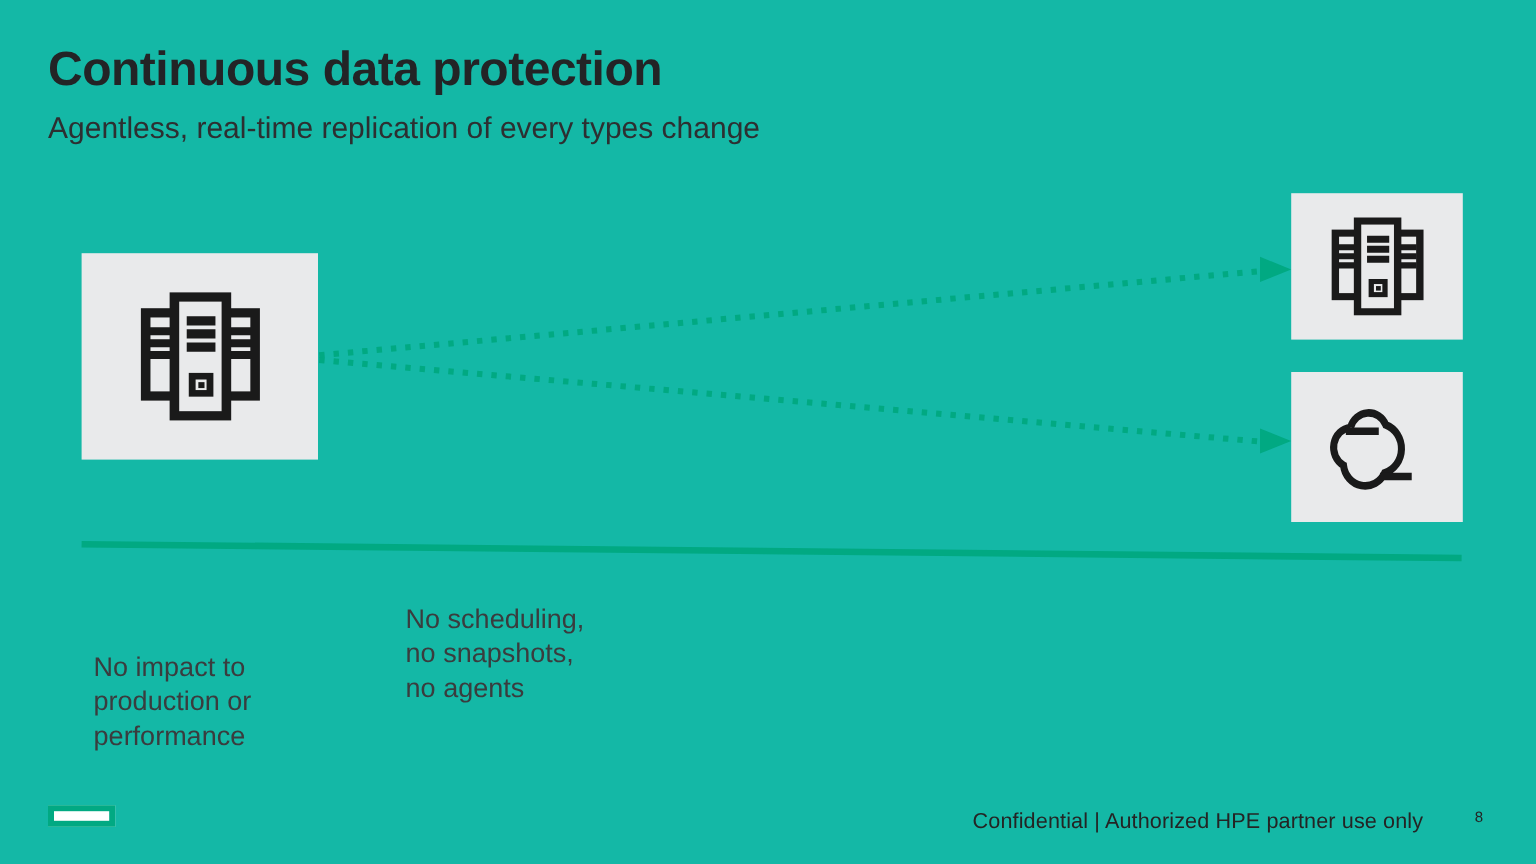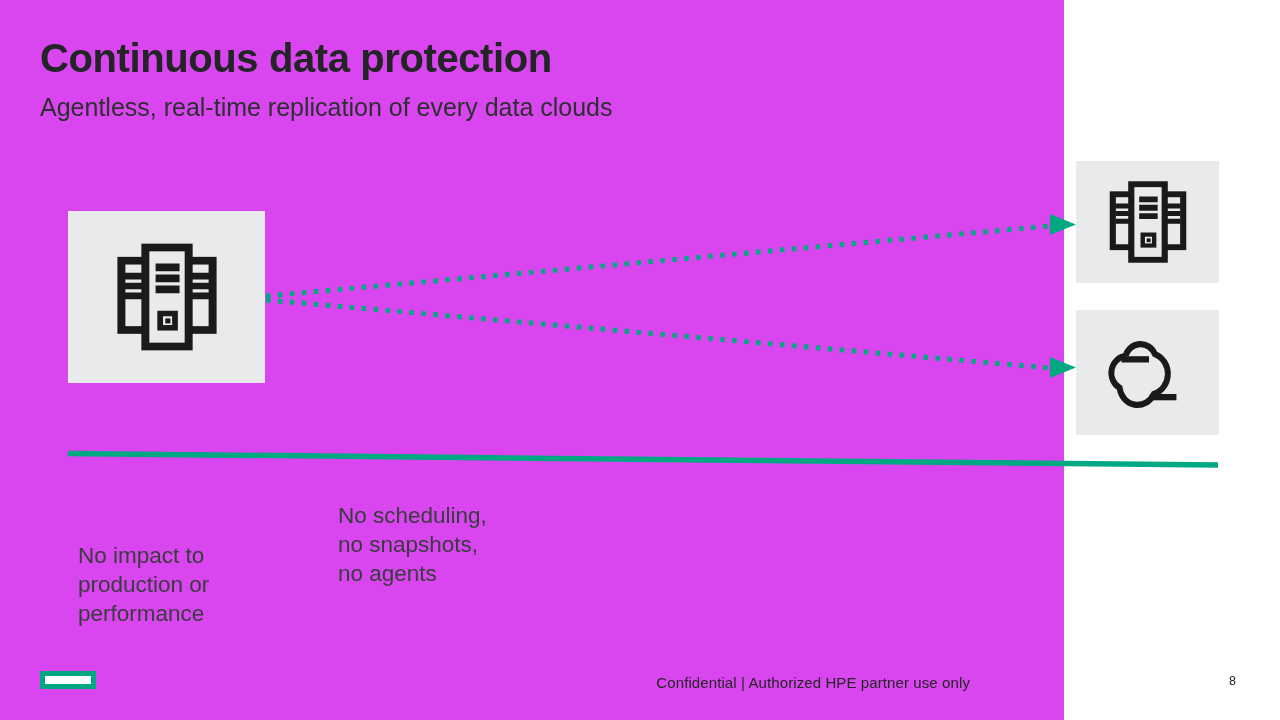--- a/index.html
+++ b/index.html
@@ -5,21 +5,21 @@
   :root{
     --accent-green:#01A982;
     --box-gray:#E9EAEB;
     --icon-stroke:#1A1A1A;
     --text-dark:#232426;
     --text-body:#3A3C3E;
   }
   *{margin:0;padding:0;box-sizing:border-box;}
   html,body{width:1280px;height:720px;}
   body{font-family:"Liberation Sans","DejaVu Sans",sans-serif;background:#ffffff;overflow:hidden;}
-  .slide{position:relative;width:1064px;height:720px;background:#d946ef;}
+  .slide{position:relative;width:1280px;height:720px;background:#14b8a6;}
 
   .title{
     position:absolute;left:40px;top:36px;
     font-size:40px;font-weight:700;letter-spacing:-0.4px;
     color:var(--text-dark);line-height:1.1;
   }
   .subtitle{
     position:absolute;left:40px;top:92px;
     font-size:25px;font-weight:400;color:#2D2F31;line-height:1.2;
   }
@@ -46,21 +46,21 @@
   .benefit-2{left:338px;width:250px;}
   .benefit-3{left:623px;width:250px;}
   .benefit-4{left:922px;width:300px;}
 
   .hpe-logo{
     position:absolute;left:40px;top:671px;width:56px;height:18px;
     border:5px solid var(--accent-green);background:#ffffff;
   }
   .footer-text{
     position:absolute;right:94px;top:674px;
-    font-size:15px;color:#242424;letter-spacing:0.1px;
+    font-size:18px;color:#242424;letter-spacing:0.1px;
   }
   .page-number{
     position:absolute;left:1229px;top:674px;
     font-size:12.5px;color:#242424;
   }
 
   .icon-svg{display:block;}
   .hidden-defs{position:absolute;width:0;height:0;overflow:hidden;}
 </style>
 </head>
@@ -81,21 +81,21 @@
       <path d="M28 22 A16 16 0 0 1 58 20 A20 20 0 0 1 57 58 A18.5 18.5 0 0 1 22 52 A16 16 0 0 1 28 22"></path>
       <path d="M24 25 H52"></path>
       <path d="M53 61 H80"></path>
     </g>
   </defs>
 </svg>
 
 <div class="slide">
 
   <h1 class="title">Continuous data protection</h1>
-  <p class="subtitle">Agentless, real-time replication of every data clouds</p>
+  <p class="subtitle">Agentless, real-time replication of every types change</p>
 
   <div class="gray-box box-source">
     <svg class="icon-svg" width="114" height="110" viewBox="0 0 100 100" preserveAspectRatio="none">
       <use href="#sym-server"></use>
     </svg>
   </div>
 
   <div class="gray-box box-target-dc">
     <svg class="icon-svg" width="88" height="84" viewBox="0 0 100 100" preserveAspectRatio="none">
       <use href="#sym-server"></use>

